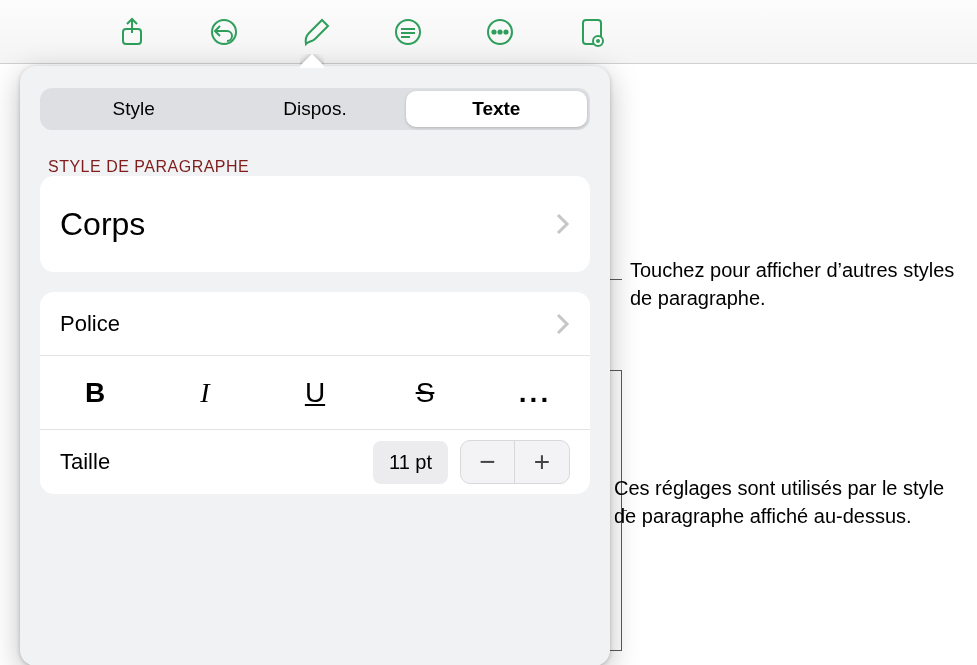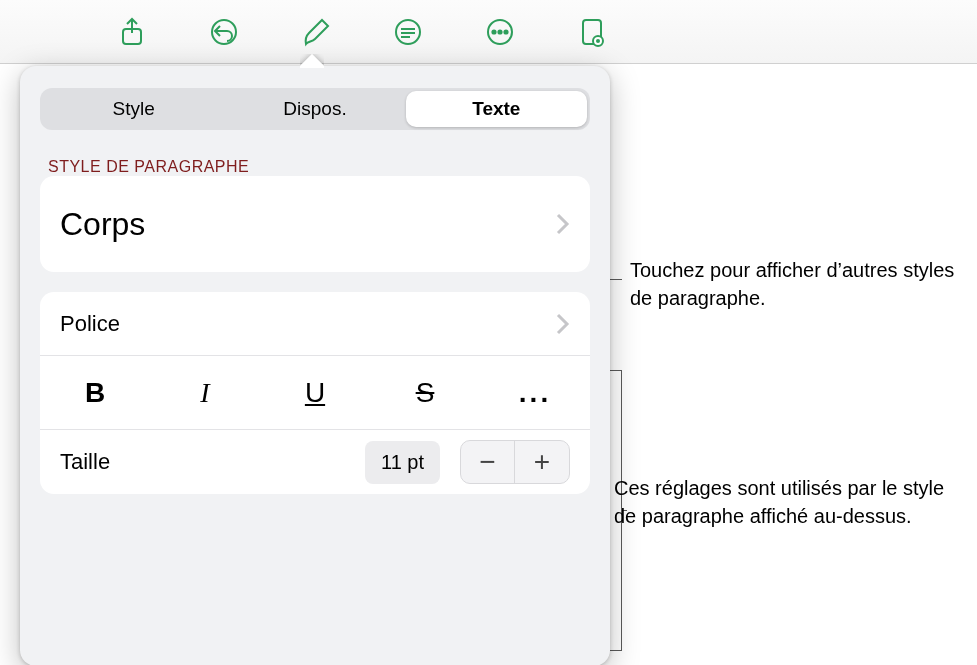--- a/index.html
+++ b/index.html
@@ -134,21 +134,21 @@
     display: flex; align-items: center; justify-content: center;
     font-size: 28px;
     color: #000;
     cursor: pointer;
   }
   .fmt-btn.more { letter-spacing: 3px; font-weight: 700; }
 
   .size-ctrl {
     margin-left: auto;
     display: flex; align-items: center;
-    gap: 20px;
+    gap: 12px;
   }
   .size-val {
     background: #ececee;
     border-radius: 8px;
     padding: 10px 16px;
     font-size: 20px;
   }
   .stepper {
     display: flex;
     background: #f3f3f5;

